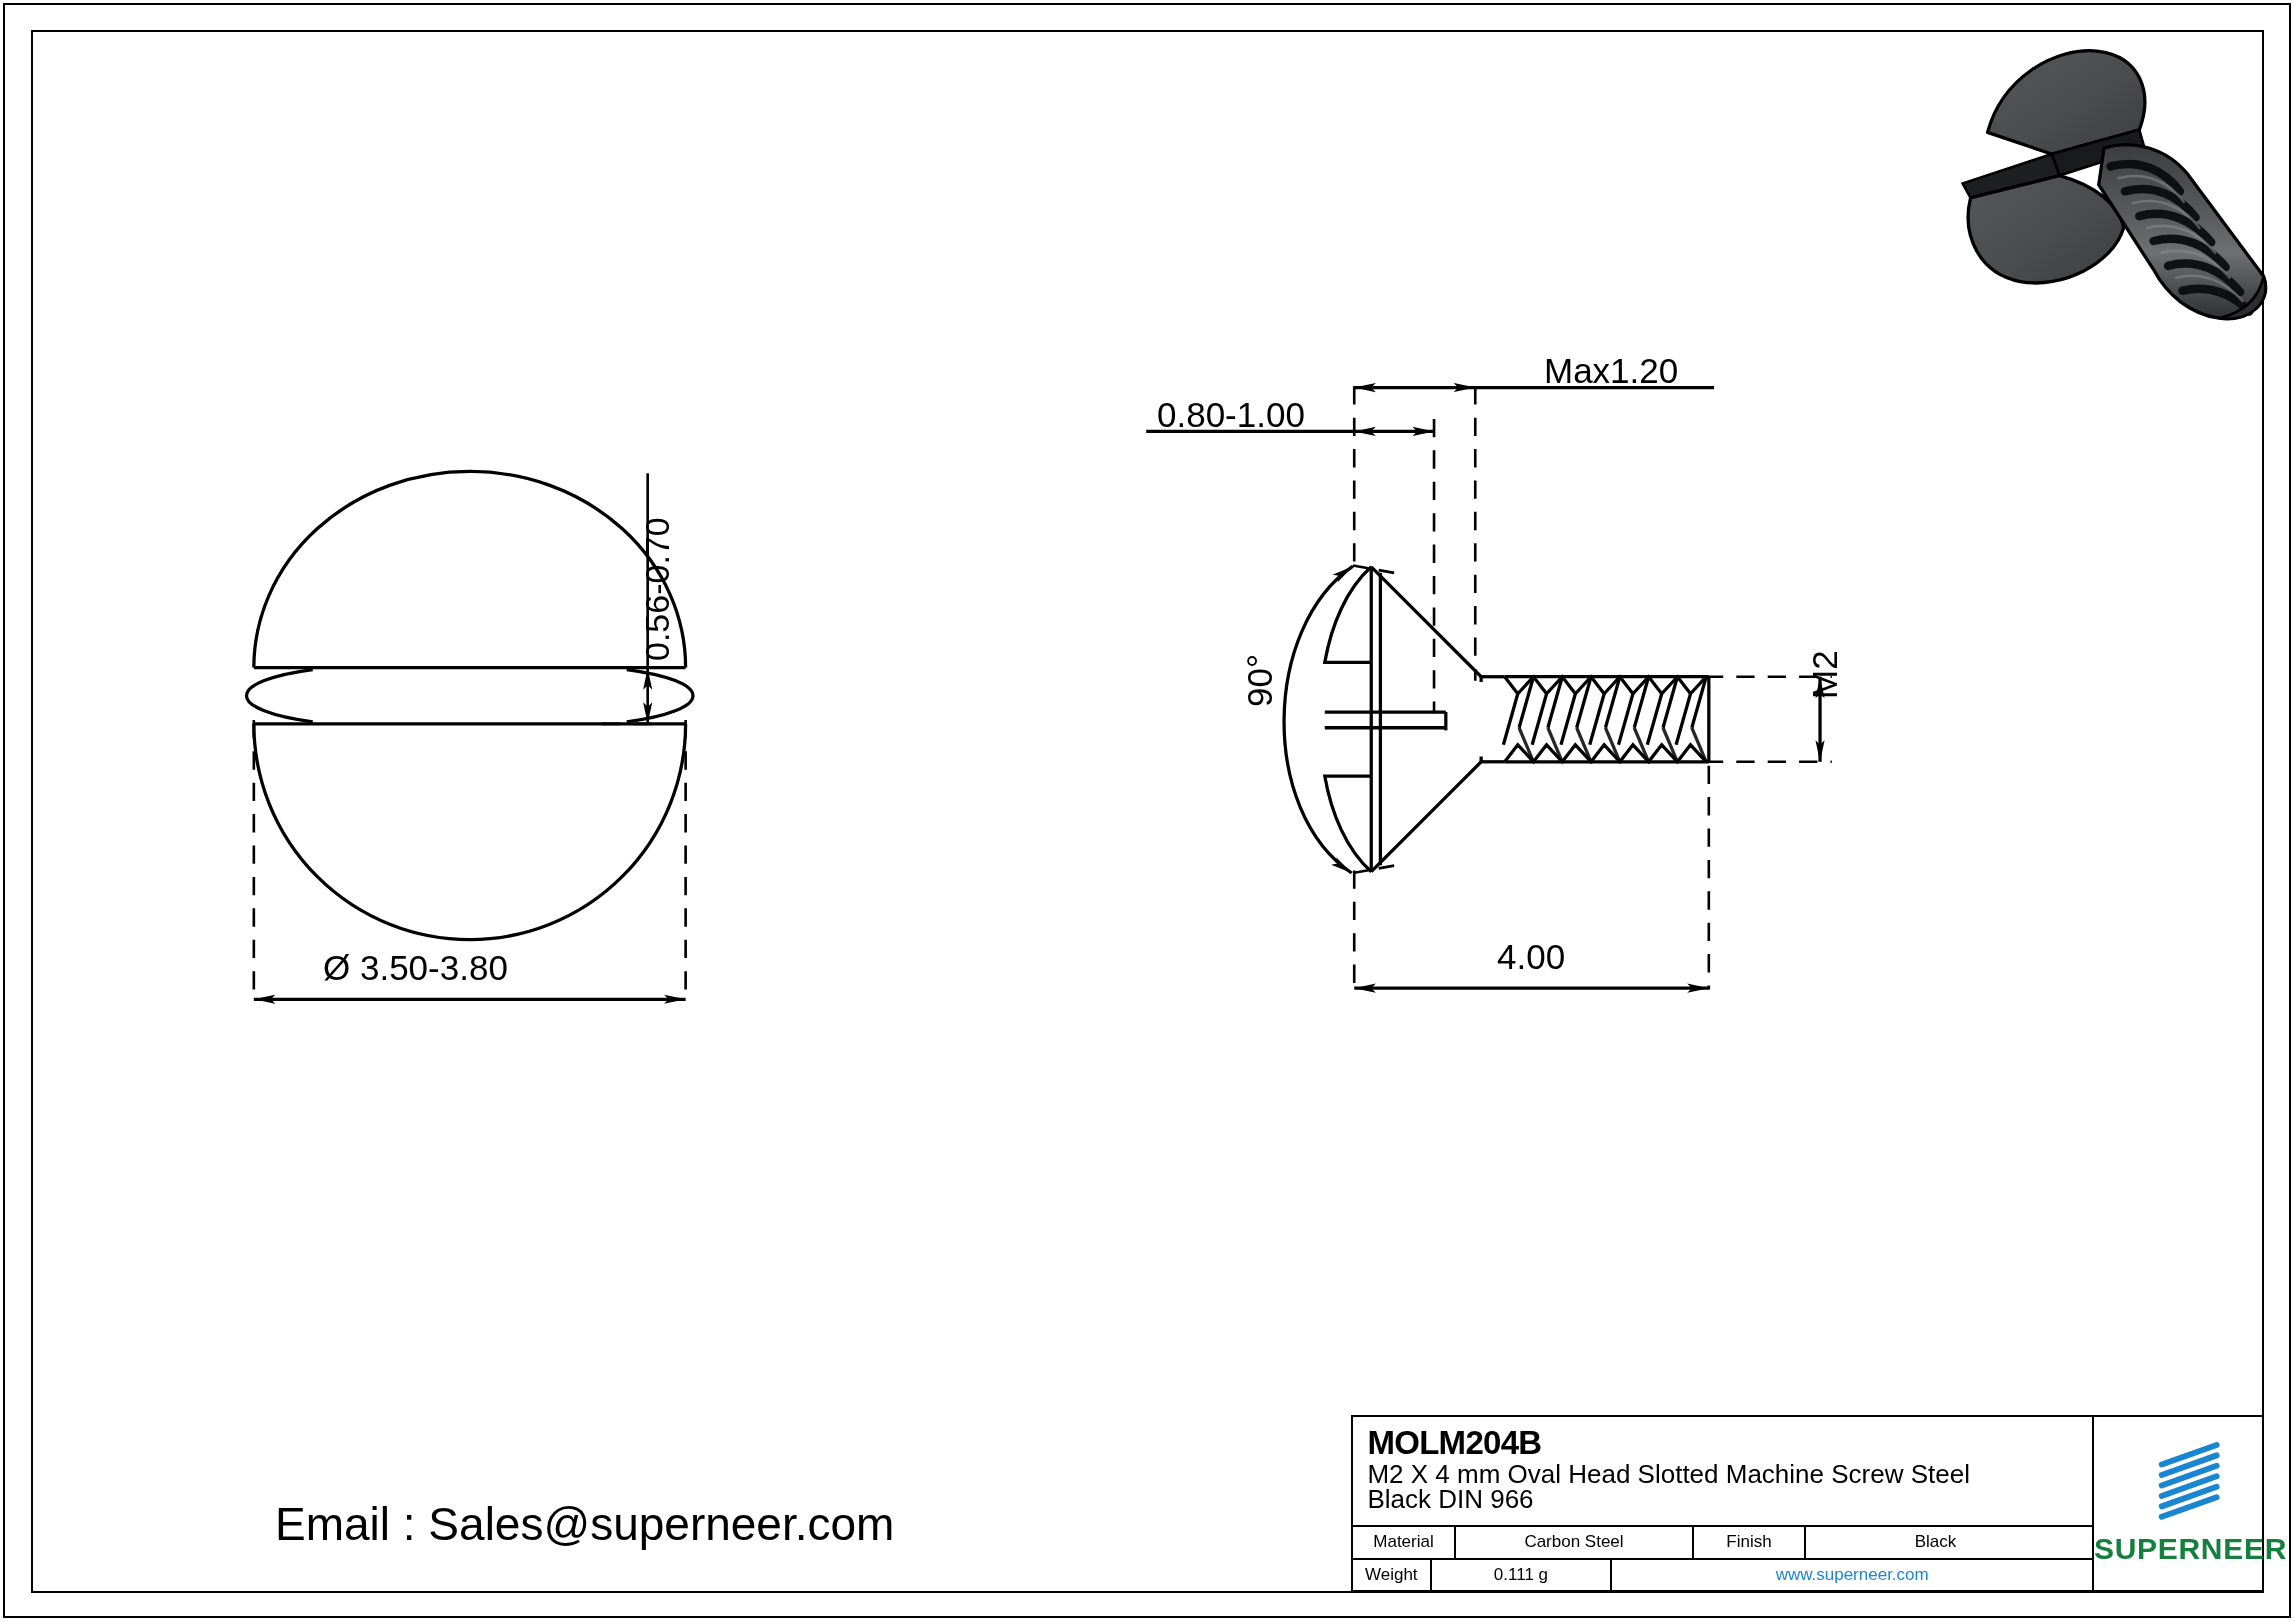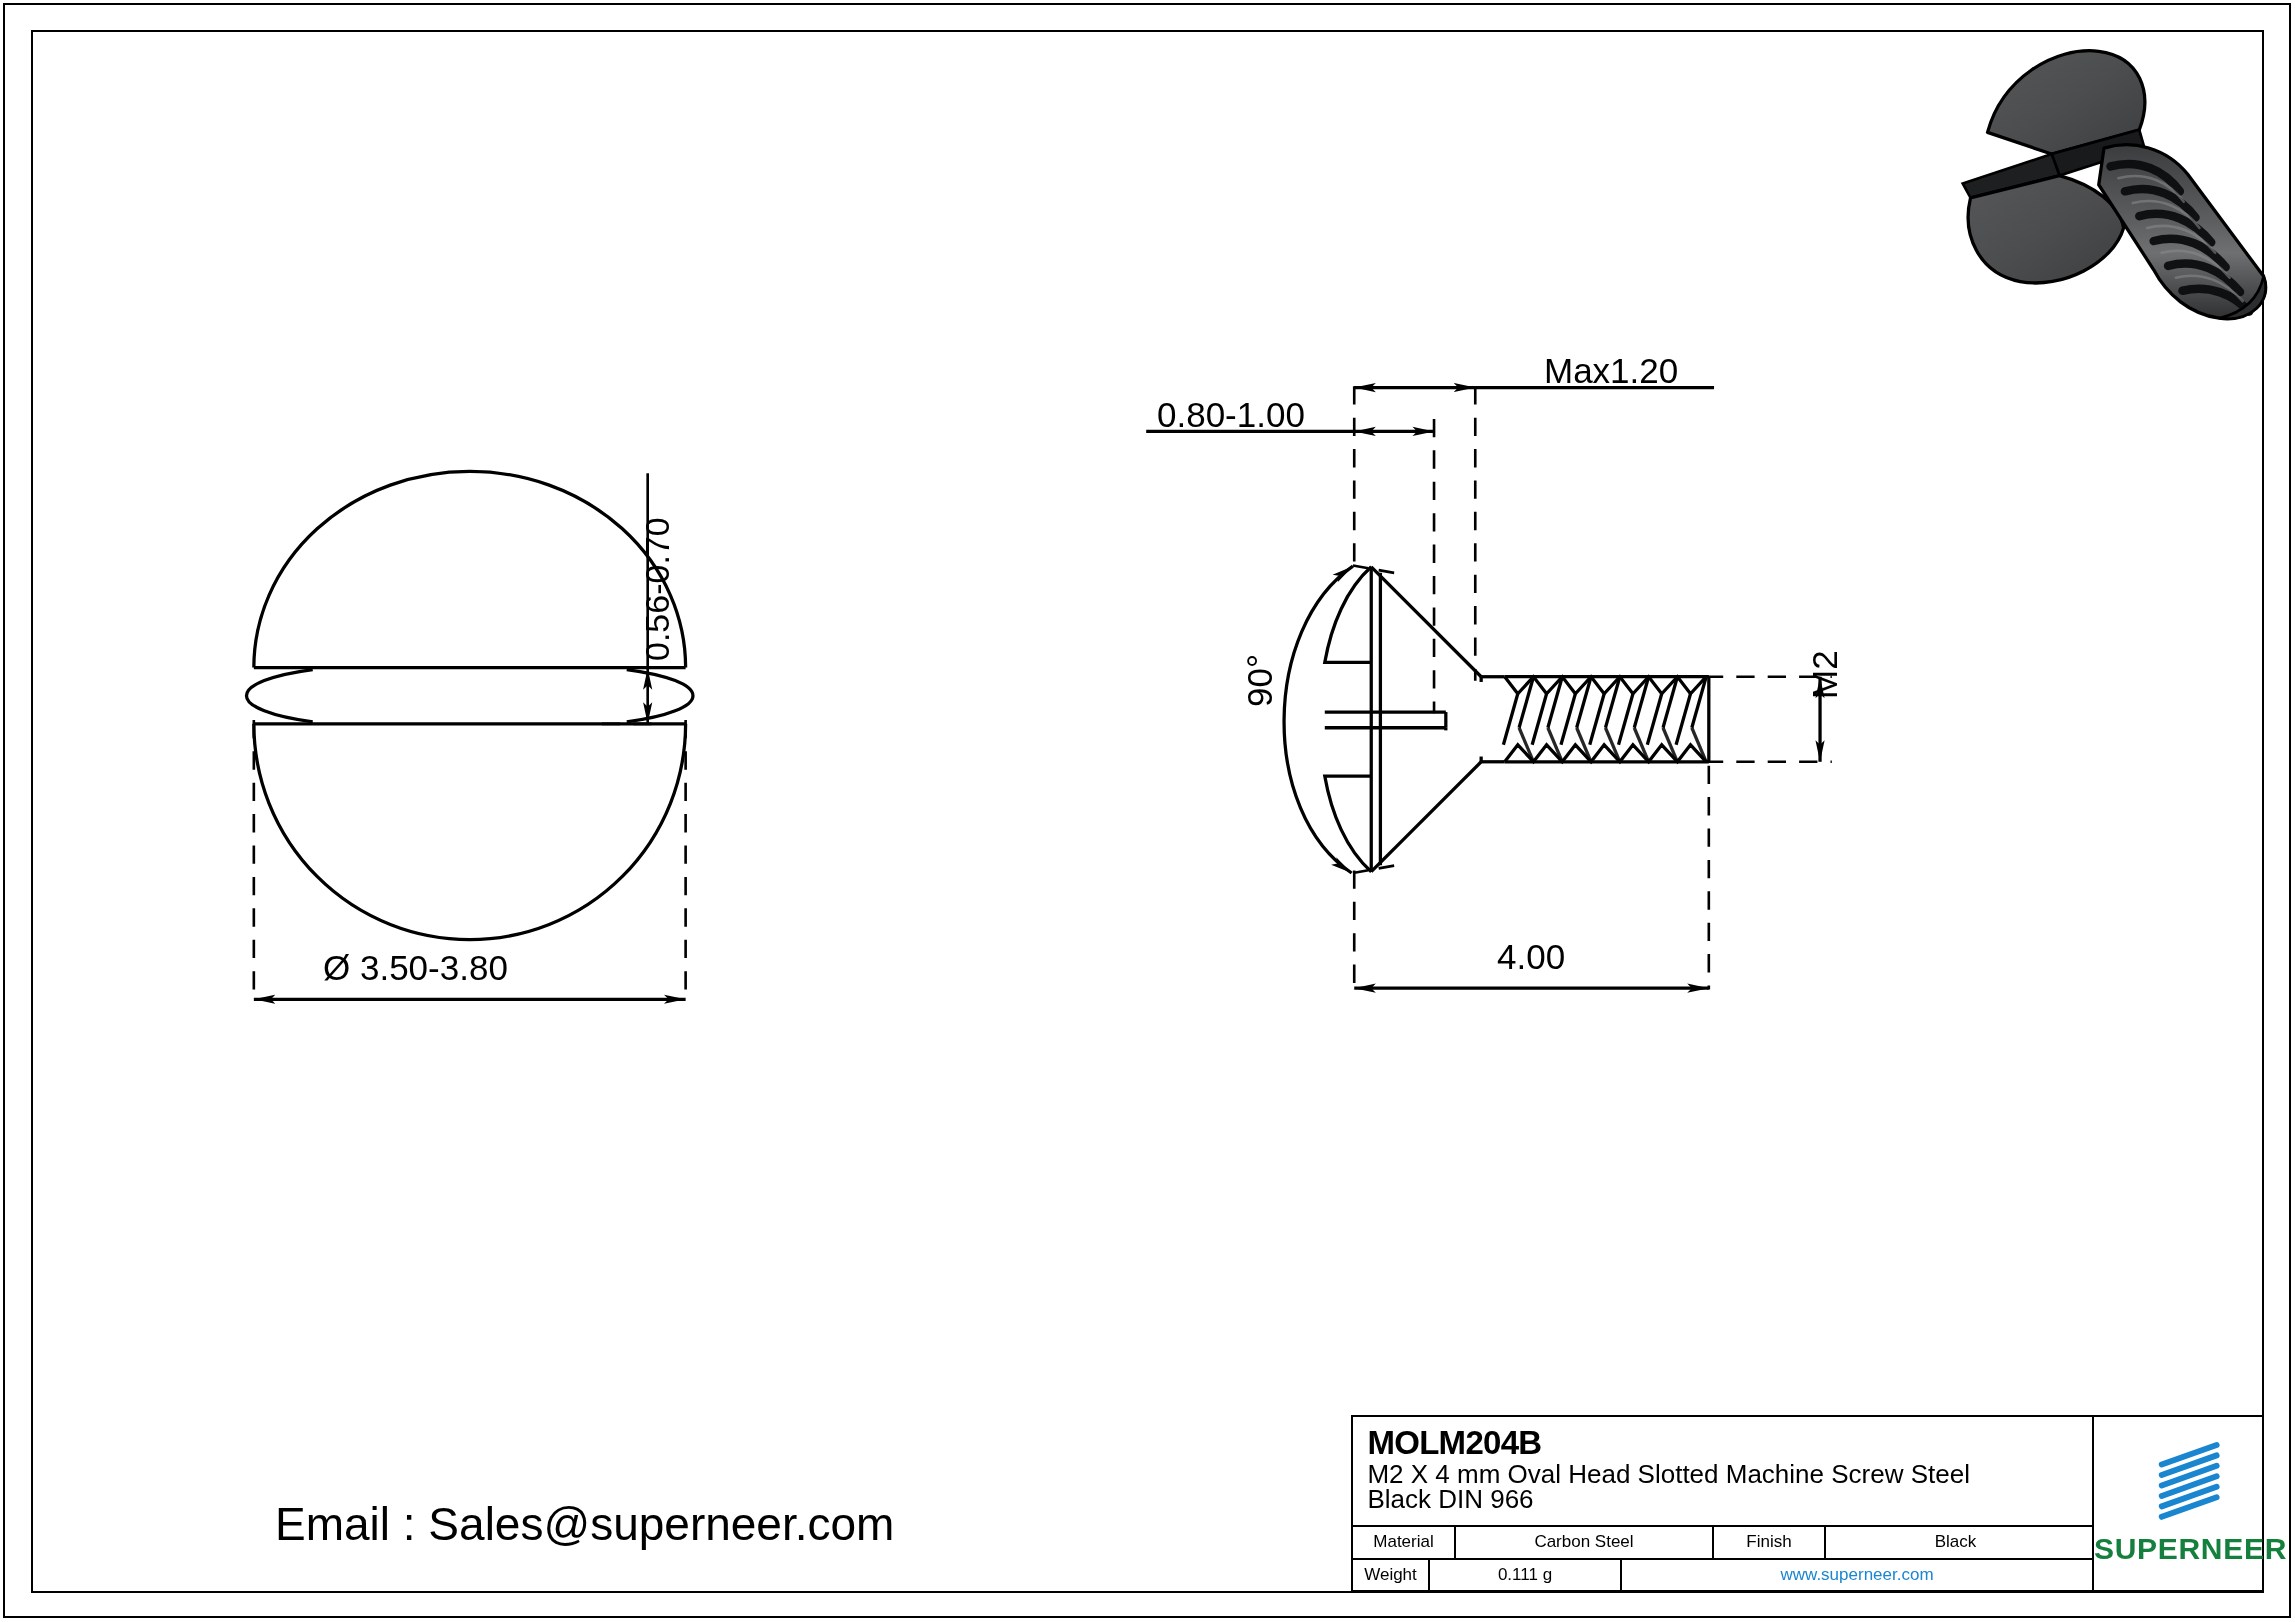--- a/index.html
+++ b/index.html
@@ -99,21 +99,21 @@
     box-sizing: border-box;
     display: flex;
     align-items: center;
     justify-content: center;
     font-size: 17px;
     color: #000;
     border-right: 2px solid #000000;
   }
   .tb-cell.last { border-right: none; }
   .c-label { width: 103px; }
-  .c-value { width: 258px; }
+  .c-value { width: 238px; }
   .c-label2 { width: 112px; }
   .c-value2 { width: 259px; }
   .c-web { width: 633px; color: #1a86d0; }
   #tb-logo {
     flex: 1 1 auto;
     display: flex;
     flex-direction: column;
     align-items: center;
     justify-content: center;
   }

